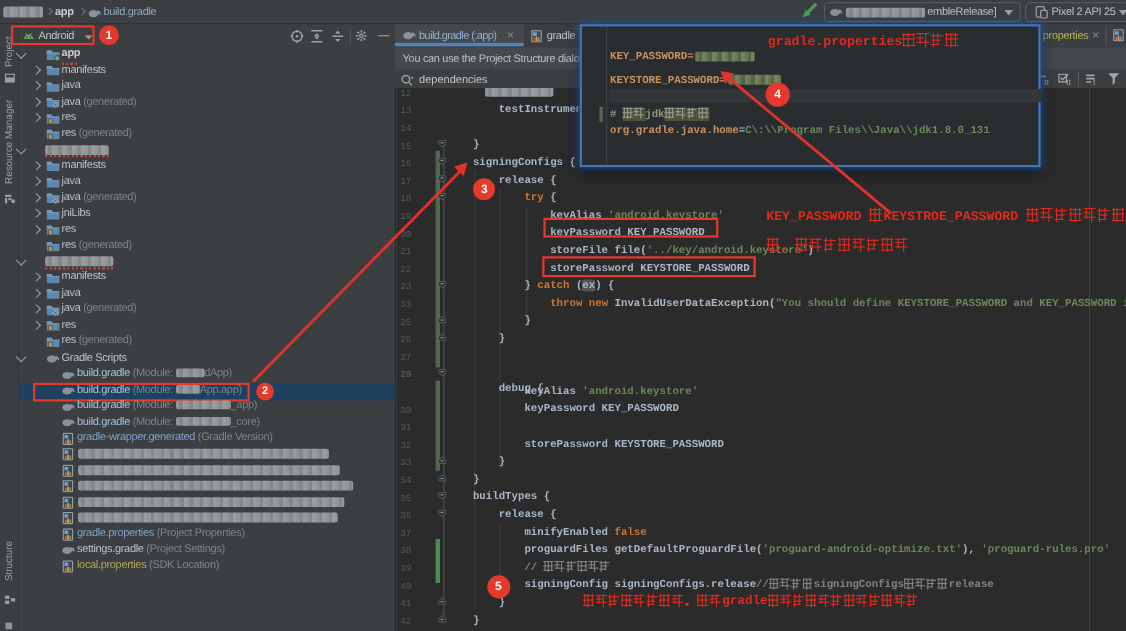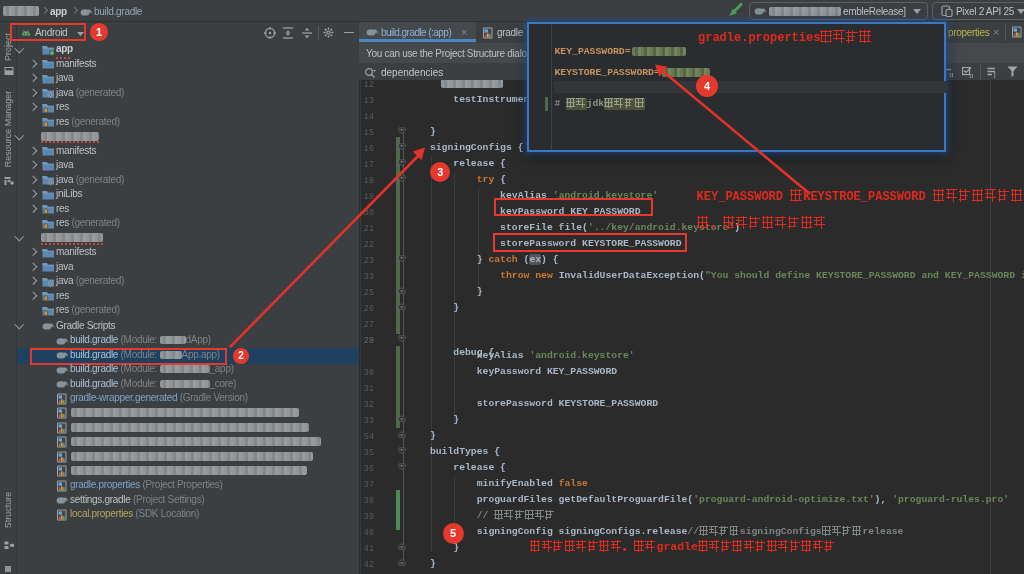--- a/index.html
+++ b/index.html
@@ -485,20 +485,21 @@
 </div>
 <div class="ab" style="left:527px;top:22px;width:419px;height:130px;background:#2a2d2f;border:2px solid #3a78c2;box-shadow:0 0 7px 2px rgba(45,110,200,.5),0 4px 12px rgba(0,0,0,.65)">
 <div class="ab" style="left:21.5px;top:0;width:1px;height:126px;background:#3f4345"></div>
 <div class="ab" style="left:24.5px;top:56.5px;width:393px;height:12.5px;background:#323639"></div>
 <div class="ab" style="left:15.5px;top:73px;width:3.5px;height:14px;background:#50694a"></div>
 <div class="ab mono" style="left:25.5px;top:21.5px"><span style="color:#c8925f">KEY_PASSWORD=</span></div>
 <div class="ab pillg" style="left:103px;top:22.5px;width:54px;height:9px"></div>
 <div class="ab mono" style="left:25.5px;top:43px"><span style="color:#c8925f">KEYSTORE_PASSWORD=</span></div>
 <div class="ab pillg" style="left:133px;top:44px;width:48px;height:9px"></div>
 <div class="ab mono" style="left:25.5px;top:73.5px;color:#8d9384"># <i style="background:#4e5238;display:inline-block;border-radius:1px"><i class="cj" style="width:8.87px;height:10.2px;margin-right:1.33px;background:linear-gradient(#979c8e,#979c8e) 0 10%/100% 1.4px,linear-gradient(#979c8e,#979c8e) 0 48%/100% 1.4px,linear-gradient(#979c8e,#979c8e) 0 95%/100% 1.4px,linear-gradient(#979c8e,#979c8e) 48% 0/1.4px 100%,linear-gradient(#979c8e,#979c8e) 8% 10%/1.4px 85%,linear-gradient(#979c8e,#979c8e) 92% 10%/1.4px 85%;background-repeat:no-repeat"></i><i class="cj" style="width:8.87px;height:10.2px;margin-right:1.33px;background:linear-gradient(#979c8e,#979c8e) 0 5%/100% 1.4px,linear-gradient(#979c8e,#979c8e) 0 70%/100% 1.4px,linear-gradient(#979c8e,#979c8e) 25% 30%/1.4px 70%,linear-gradient(#979c8e,#979c8e) 72% 0/1.4px 100%,linear-gradient(#979c8e,#979c8e) 0 35%/60% 1.4px;background-repeat:no-repeat"></i></i>jdk<i style="background:#4e5238;display:inline-block;border-radius:1px"><i class="cj" style="width:8.87px;height:10.2px;margin-right:1.33px;background:linear-gradient(#979c8e,#979c8e) 0 10%/100% 1.4px,linear-gradient(#979c8e,#979c8e) 0 48%/100% 1.4px,linear-gradient(#979c8e,#979c8e) 0 95%/100% 1.4px,linear-gradient(#979c8e,#979c8e) 48% 0/1.4px 100%,linear-gradient(#979c8e,#979c8e) 8% 10%/1.4px 85%,linear-gradient(#979c8e,#979c8e) 92% 10%/1.4px 85%;background-repeat:no-repeat"></i><i class="cj" style="width:8.87px;height:10.2px;margin-right:1.33px;background:linear-gradient(#979c8e,#979c8e) 0 5%/100% 1.4px,linear-gradient(#979c8e,#979c8e) 0 70%/100% 1.4px,linear-gradient(#979c8e,#979c8e) 25% 30%/1.4px 70%,linear-gradient(#979c8e,#979c8e) 72% 0/1.4px 100%,linear-gradient(#979c8e,#979c8e) 0 35%/60% 1.4px;background-repeat:no-repeat"></i><i class="cj" style="width:8.87px;height:10.2px;margin-right:1.33px;background:linear-gradient(#979c8e,#979c8e) 0 20%/100% 1.4px,linear-gradient(#979c8e,#979c8e) 0 88%/70% 1.4px,linear-gradient(#979c8e,#979c8e) 15% 0/1.4px 100%,linear-gradient(#979c8e,#979c8e) 60% 20%/1.4px 80%,linear-gradient(#979c8e,#979c8e) 30% 55%/70% 1.4px;background-repeat:no-repeat"></i><i class="cj" style="width:8.87px;height:10.2px;margin-right:1.33px;background:linear-gradient(#979c8e,#979c8e) 0 10%/100% 1.4px,linear-gradient(#979c8e,#979c8e) 0 48%/100% 1.4px,linear-gradient(#979c8e,#979c8e) 0 95%/100% 1.4px,linear-gradient(#979c8e,#979c8e) 48% 0/1.4px 100%,linear-gradient(#979c8e,#979c8e) 8% 10%/1.4px 85%,linear-gradient(#979c8e,#979c8e) 92% 10%/1.4px 85%;background-repeat:no-repeat"></i></i></div>
+<div class="ab mono" style="left:25.5px;top:88.5px"><span style="color:#c8925f">org.gradle.java.home</span><span style="color:#a9b7c6">=</span><span class="st">C\:\\Program Files\\Java\\jdk1.8.0_131</span></div>
 <div class="ab" style="left:169px;top:5.5px"><span class="rmono" style="font-size:12px">gradle.properties</span><i class="cj" style="width:11.31px;height:13.0px;margin-right:1.69px;background:linear-gradient(#e02a1e,#e02a1e) 0 10%/100% 1.4px,linear-gradient(#e02a1e,#e02a1e) 0 48%/100% 1.4px,linear-gradient(#e02a1e,#e02a1e) 0 95%/100% 1.4px,linear-gradient(#e02a1e,#e02a1e) 48% 0/1.4px 100%,linear-gradient(#e02a1e,#e02a1e) 8% 10%/1.4px 85%,linear-gradient(#e02a1e,#e02a1e) 92% 10%/1.4px 85%;background-repeat:no-repeat"></i><i class="cj" style="width:11.31px;height:13.0px;margin-right:1.69px;background:linear-gradient(#e02a1e,#e02a1e) 0 5%/100% 1.4px,linear-gradient(#e02a1e,#e02a1e) 0 70%/100% 1.4px,linear-gradient(#e02a1e,#e02a1e) 25% 30%/1.4px 70%,linear-gradient(#e02a1e,#e02a1e) 72% 0/1.4px 100%,linear-gradient(#e02a1e,#e02a1e) 0 35%/60% 1.4px;background-repeat:no-repeat"></i><i class="cj" style="width:11.31px;height:13.0px;margin-right:1.69px;background:linear-gradient(#e02a1e,#e02a1e) 0 20%/100% 1.4px,linear-gradient(#e02a1e,#e02a1e) 0 88%/70% 1.4px,linear-gradient(#e02a1e,#e02a1e) 15% 0/1.4px 100%,linear-gradient(#e02a1e,#e02a1e) 60% 20%/1.4px 80%,linear-gradient(#e02a1e,#e02a1e) 30% 55%/70% 1.4px;background-repeat:no-repeat"></i><i class="cj" style="width:11.31px;height:13.0px;margin-right:1.69px;background:linear-gradient(#e02a1e,#e02a1e) 0 10%/100% 1.4px,linear-gradient(#e02a1e,#e02a1e) 0 48%/100% 1.4px,linear-gradient(#e02a1e,#e02a1e) 0 95%/100% 1.4px,linear-gradient(#e02a1e,#e02a1e) 48% 0/1.4px 100%,linear-gradient(#e02a1e,#e02a1e) 8% 10%/1.4px 85%,linear-gradient(#e02a1e,#e02a1e) 92% 10%/1.4px 85%;background-repeat:no-repeat"></i></div>
 </div>
 <svg class="ab" style="left:0;top:0;pointer-events:none" width="1024" height="574">
     <line x1="230" y1="347" x2="421" y2="153" stroke="#e2332a" stroke-width="2.6"></line>
     <polygon points="425,147.5 412.8,151.5 421.6,160.3" fill="#e2332a"></polygon>
     <line x1="810" y1="194" x2="659" y2="68" stroke="#e2332a" stroke-width="2.6"></line>
     <polygon points="655,64.5 667.5,66.8 659.4,76.5" fill="#e2332a"></polygon>
   </svg>
 <div class="redbox" style="left:9.9px;top:22.7px;width:76.3px;height:18.6px"></div>
 <div class="redbox" style="left:493.5px;top:197.5px;width:159px;height:18px"></div>

